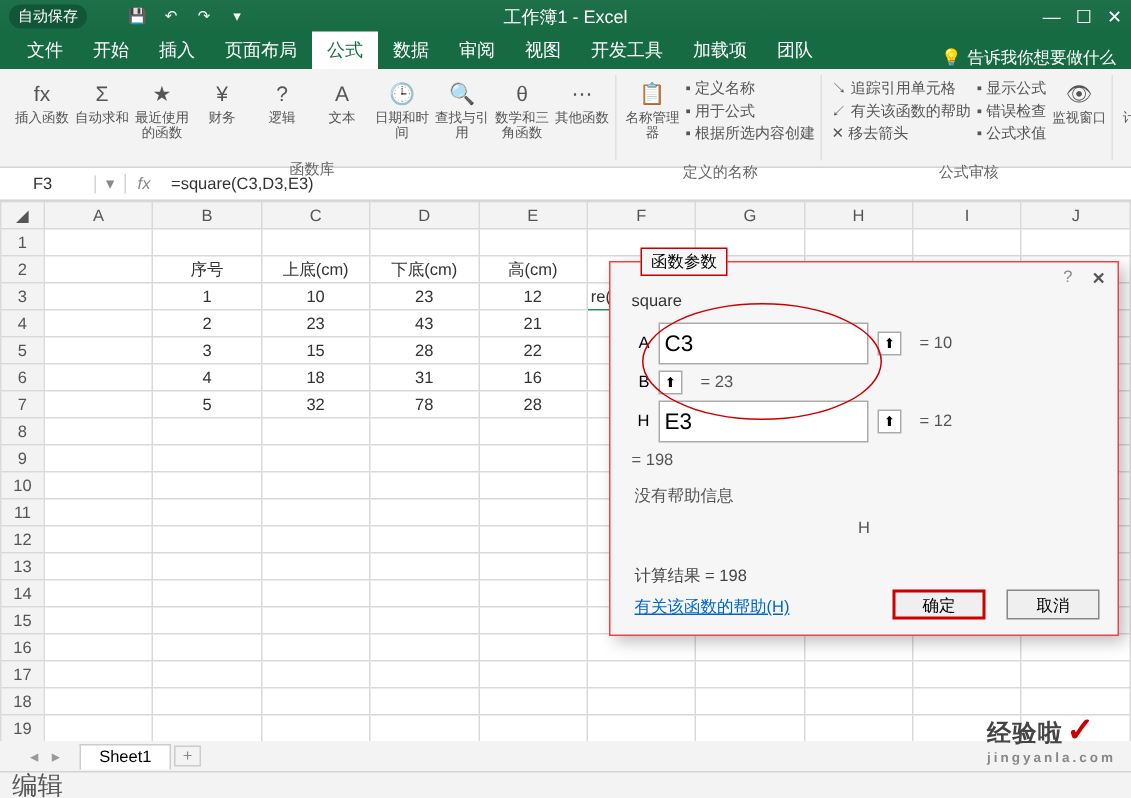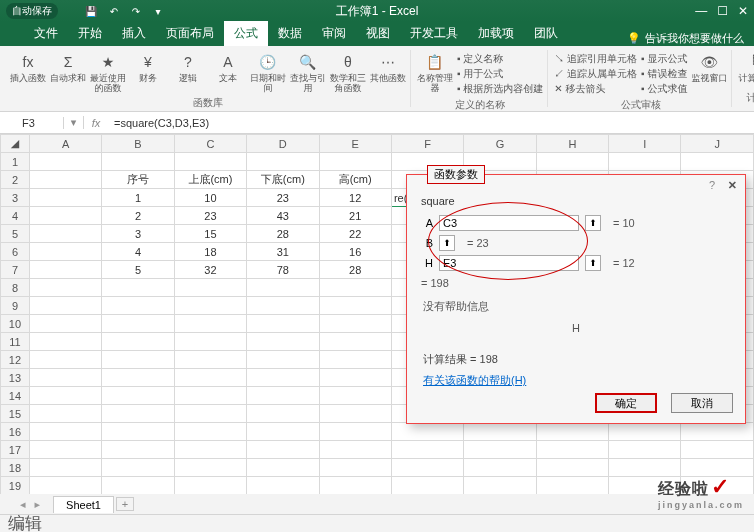--- a/index.html
+++ b/index.html
@@ -3,32 +3,32 @@
 <meta charset="utf-8">
 <style>
 *{box-sizing:border-box;margin:0;padding:0;font-family:"Microsoft YaHei",sans-serif}
 body{width:754px;height:532px;background:#fff;position:relative;overflow:hidden;font-size:12px}
 .titlebar{height:22px;background:linear-gradient(#1e7048,#176b42);color:#fff;display:flex;align-items:center;padding:0 6px;position:relative}
 .titlebar .qat{display:flex;gap:6px;align-items:center}
 .qat-btn{width:16px;height:16px;display:flex;align-items:center;justify-content:center;color:#fff;font-size:10px}
 .autosave{background:#125638;border-radius:8px;padding:1px 6px;font-size:10px;margin-right:20px}
 .titlebar .title{position:absolute;left:50%;transform:translateX(-50%);font-size:12px;color:#fff}
 .titlebar .winbtns{position:absolute;right:6px;display:flex;gap:10px}
-.tabs{height:24px;background:#176b42;display:flex;align-items:flex-end;padding-left:24px;color:#fff;position:relative}
+.tabs{height:24px;background:#176b42;display:flex;align-items:flex-end;padding-left:8px;color:#fff;position:relative}
 .tab{padding:4px 10px;font-size:12px;cursor:pointer}
 .tab.active{background:#fff;color:#176b42}
 .tabs .tell{position:absolute;right:10px;display:flex;align-items:center;gap:4px;color:#fff;font-size:11px}
 .ribbon{height:66px;background:#f3f3f3;border-bottom:1px solid #d4d4d4;display:flex;padding:4px 6px;gap:2px;font-size:10px;color:#444}
 .rgroup{display:flex;flex-direction:column;align-items:center;justify-content:space-between;padding:2px 4px;border-right:1px solid #e0e0e0}
 .rgroup:last-child{border-right:none}
 .rgroup .ricons{display:flex;gap:4px;align-items:flex-start}
 .ricon{display:flex;flex-direction:column;align-items:center;width:36px;gap:2px}
 .ricon .glyph{width:20px;height:20px;display:flex;align-items:center;justify-content:center;font-size:14px;color:#555}
 .ricon .lbl{font-size:9px;text-align:center;line-height:1.1;color:#555}
-.rgroup .gname{font-size:10px;color:#666;margin-top:2px}
+.rgroup .gname{font-size:10px;color:#666;margin-top:12px}
 .rsmall{display:flex;flex-direction:column;gap:1px;font-size:10px;color:#555}
 .rsmall span{white-space:nowrap}
 .fbar{height:22px;border-bottom:1px solid #d4d4d4;display:flex;align-items:center;font-size:11px}
 .fbar .name{width:64px;padding:0 22px;border-right:1px solid #d4d4d4;color:#333}
 .fbar .dd{width:20px;text-align:center;color:#888;border-right:1px solid #d4d4d4}
 .fbar .fx{width:24px;text-align:center;font-style:italic;color:#888}
 .fbar .formula{flex:1;padding:0 6px;color:#333}
 .grid{position:relative;height:360px;overflow:hidden}
 table{border-collapse:collapse;table-layout:fixed;width:754px}
 th,td{border:1px solid #d9d9d9;height:18px;font-size:11px;text-align:center;color:#333;background:#fff}
@@ -42,21 +42,21 @@
 .sheettabs .plus{width:18px;text-align:center;color:#888;border:1px solid #ccc;margin-left:2px}
 .status{position:absolute;bottom:0;left:0;height:18px;width:100%;background:#f3f3f3;border-top:1px solid #d4d4d4;display:flex;align-items:center;padding:0 8px;font-size:17px;color:#555}
 .dialog{position:absolute;left:406px;top:174px;width:340px;height:250px;background:#f6f6f6;border:1px solid #ef4444;box-shadow:4px 4px 10px rgba(0,0,0,.25);font-size:11px}
 .dialog .dtitle{position:absolute;top:-10px;left:20px;background:#f6f6f6;padding:1px 6px;border:1px solid #c00;font-size:11px}
 .dialog .dhelp{position:absolute;top:4px;right:30px;color:#888}
 .dialog .dclose{position:absolute;top:4px;right:8px;color:#555;font-weight:bold}
 .dialog .dbody{padding:20px 14px 8px}
 .dialog .fname{font-size:11px;color:#333;margin-bottom:8px}
 .argrow{display:flex;align-items:center;margin-bottom:4px;gap:6px}
 .argrow .algn{width:12px;text-align:right}
-.argrow input{width:140px;height:16px;border:1px solid #aaa;padding:0 3px;font-size:11px}
+.argrow input{width:140px;height:28px;border:1px solid #aaa;padding:0 3px;font-size:15px}
 .argrow .pick{width:16px;height:16px;border:1px solid #aaa;background:#fff;display:flex;align-items:center;justify-content:center;font-size:9px}
 .argrow .eq{color:#555;margin-left:6px}
 .resrow{text-align:left;color:#555;margin:6px 12px 10px 0}
 .nohelp{color:#555;margin:6px 0 8px 2px}
 .bigH{text-align:center;color:#555;margin:4px 0 18px}
 .calcres{color:#444;margin:4px 0 6px 2px}
 .dlink{color:#0066cc;text-decoration:underline;margin-left:2px}
 .dbtns{position:absolute;bottom:10px;right:12px;display:flex;gap:14px}
 .dbtn{width:62px;height:20px;border:1px solid #888;background:#efefef;display:flex;align-items:center;justify-content:center}
 .dbtn.ok{border:2px solid #c00}
@@ -157,21 +157,21 @@
         <span>▪ <span>用于公式</span></span>
         <span>▪ <span>根据所选内容创建</span></span>
       </div>
     </div>
     <div class="gname">定义的名称</div>
   </div>
   <div class="rgroup">
     <div class="ricons">
       <div class="rsmall">
         <span>↘ <span>追踪引用单元格</span></span>
-        <span>↙ <span>追踪从属单元格</span></span>
+        <span>↙ <span>有关该函数的帮助</span></span>
         <span>✕ <span>移去箭头</span></span>
       </div>
       <div class="rsmall">
         <span>▪ <span>显示公式</span></span>
         <span>▪ <span>错误检查</span></span>
         <span>▪ <span>公式求值</span></span>
       </div>
       <div class="ricon">
           <div class="glyph">👁</div>
           <div class="lbl">监视窗口</div>

